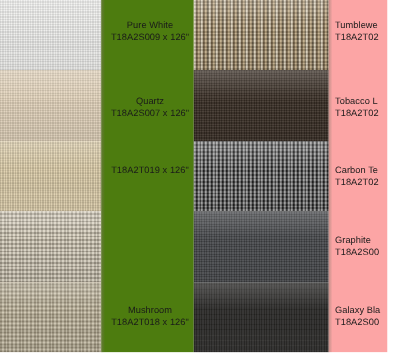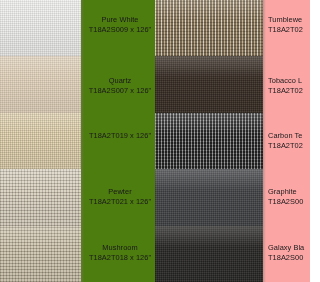--- a/index.html
+++ b/index.html
@@ -162,24 +162,20 @@
 
     <div class="label-block" style="top:76px">
       <span class="name">Quartz</span>
       <span class="code">T18A2S007 x 126"</span>
     </div>
 
     <div class="label-block" style="top:131px">
       <span class="code">T18A2T019 x 126"</span>
     </div>
 
-    <div class="label-block" style="top:187px">
-      <span class="name">Pewter</span>
-      <span class="code">T18A2T021 x 126"</span>
-    </div>
 
     <div class="label-block" style="top:243px">
       <span class="name">Mushroom</span>
       <span class="code">T18A2T018 x 126"</span>
     </div>
   </div>
 
   <div class="col col-right-swatches">
     <div class="swatch" style="background-color: rgb(189, 169, 131);">
       <div class="weave multi"></div>

